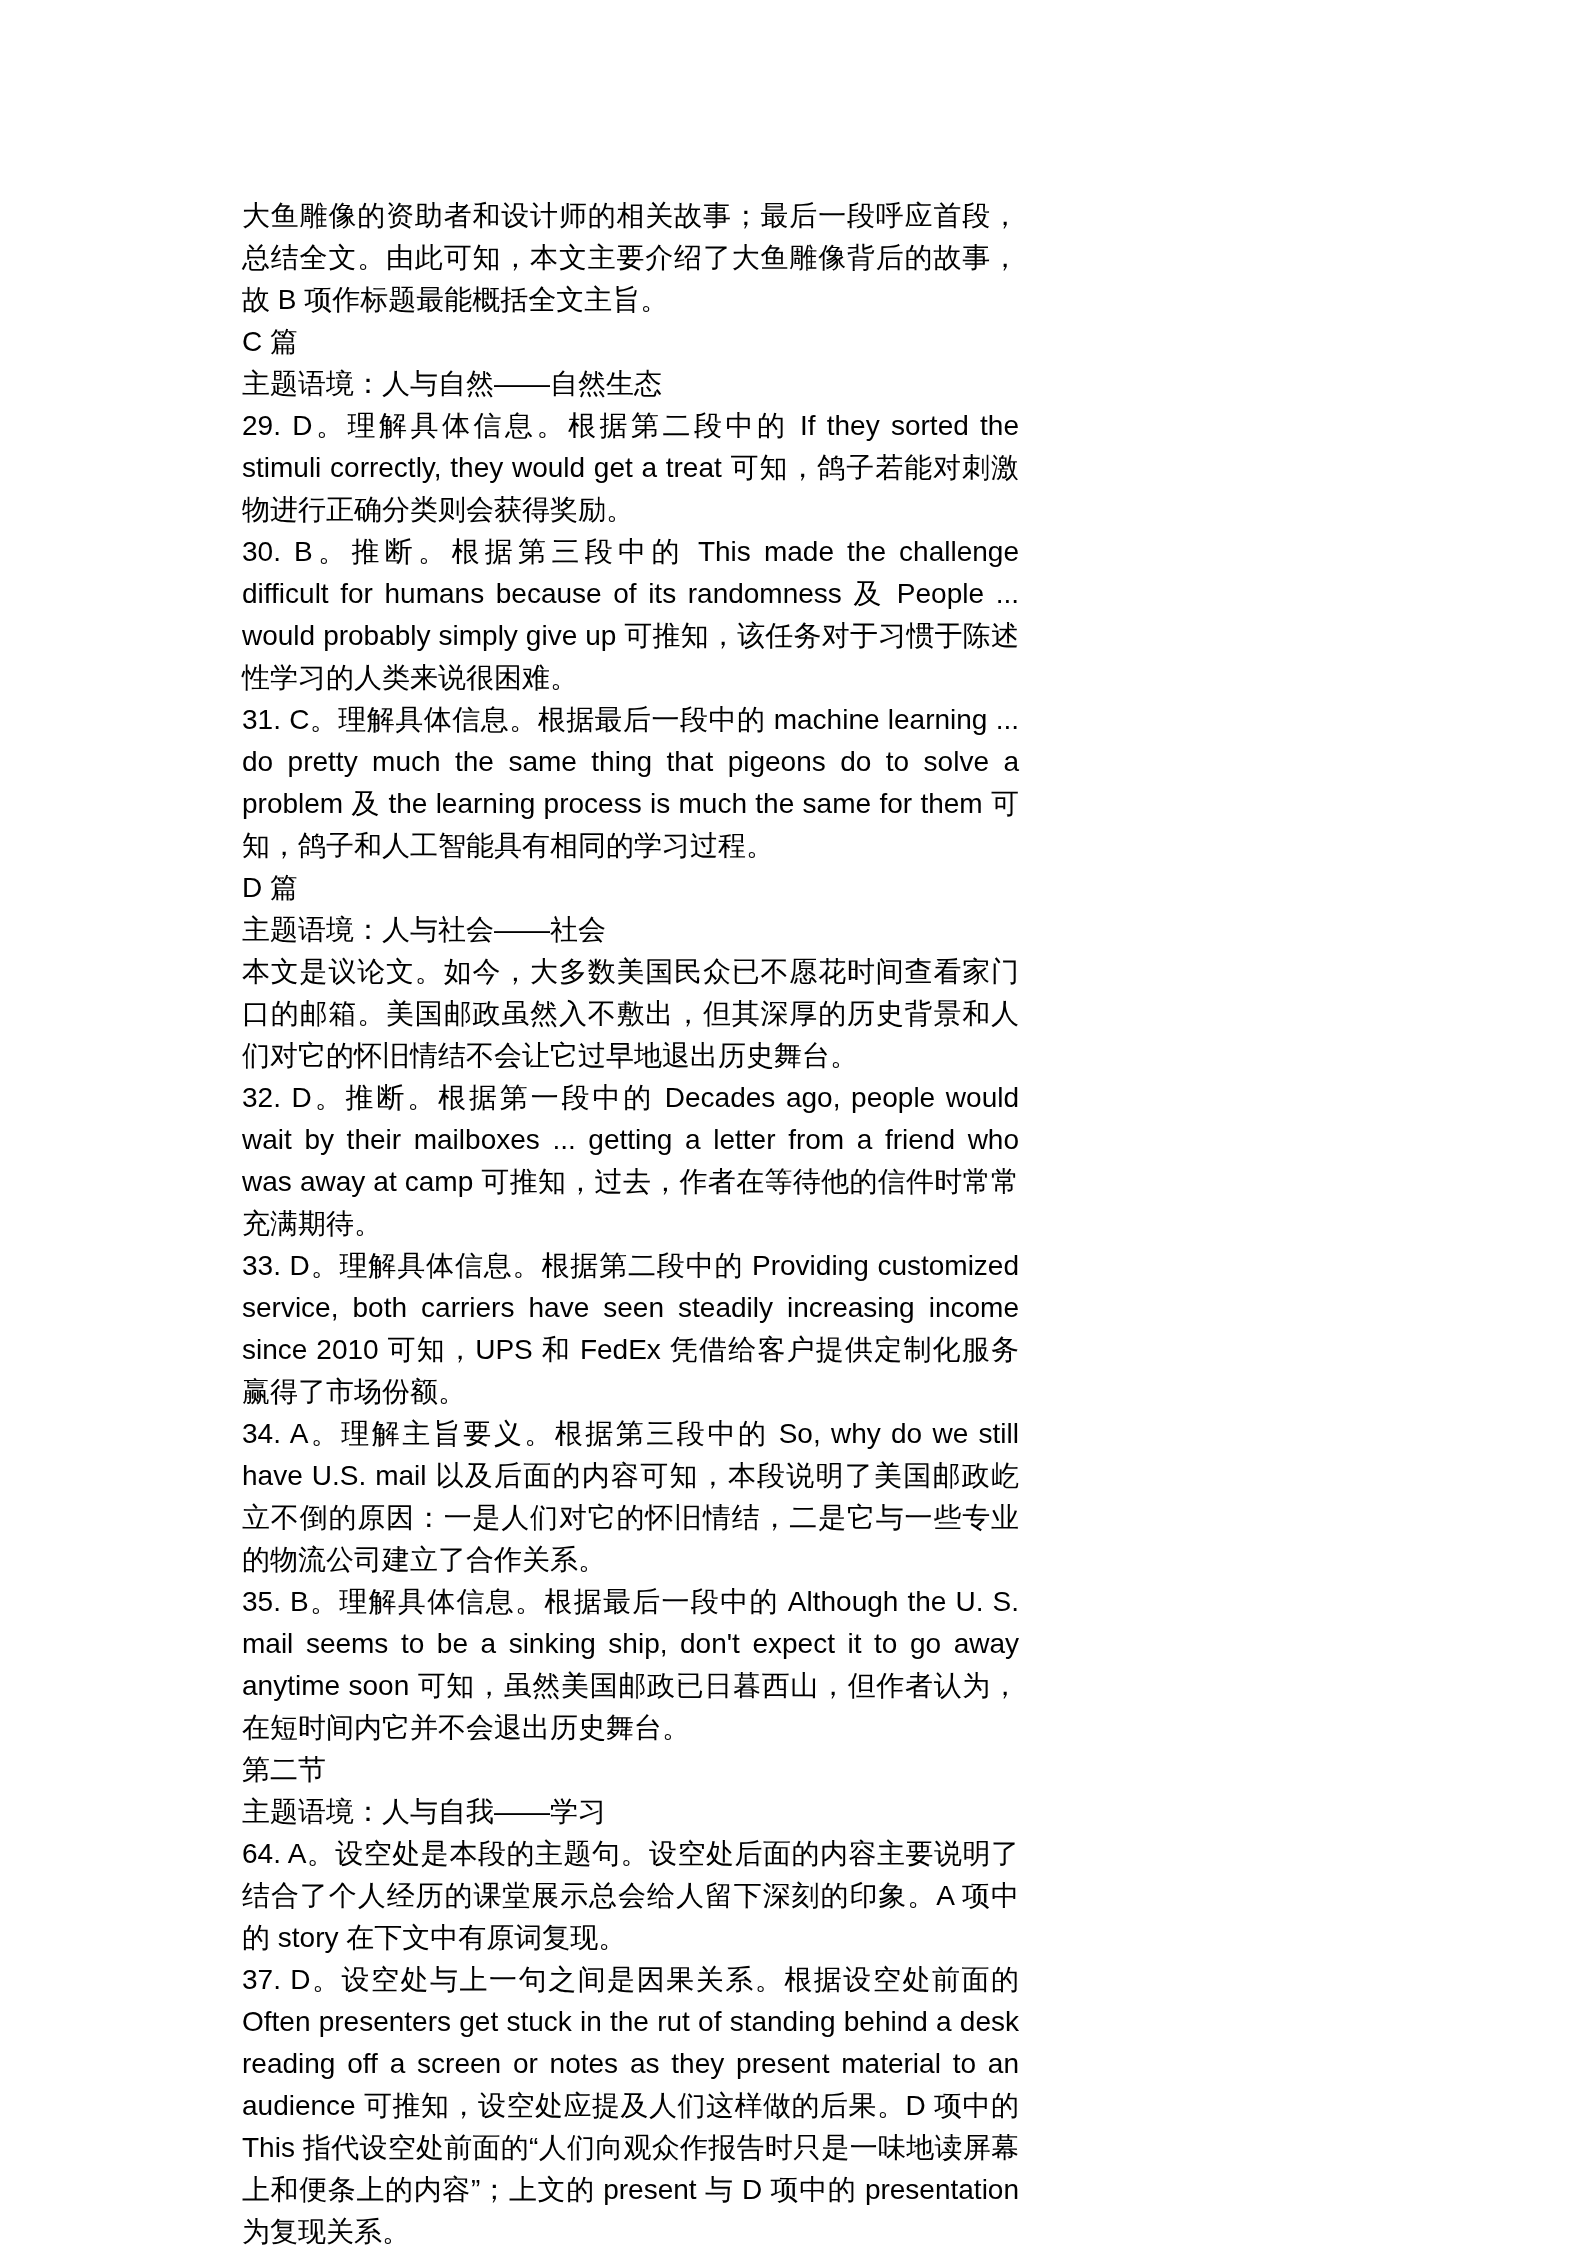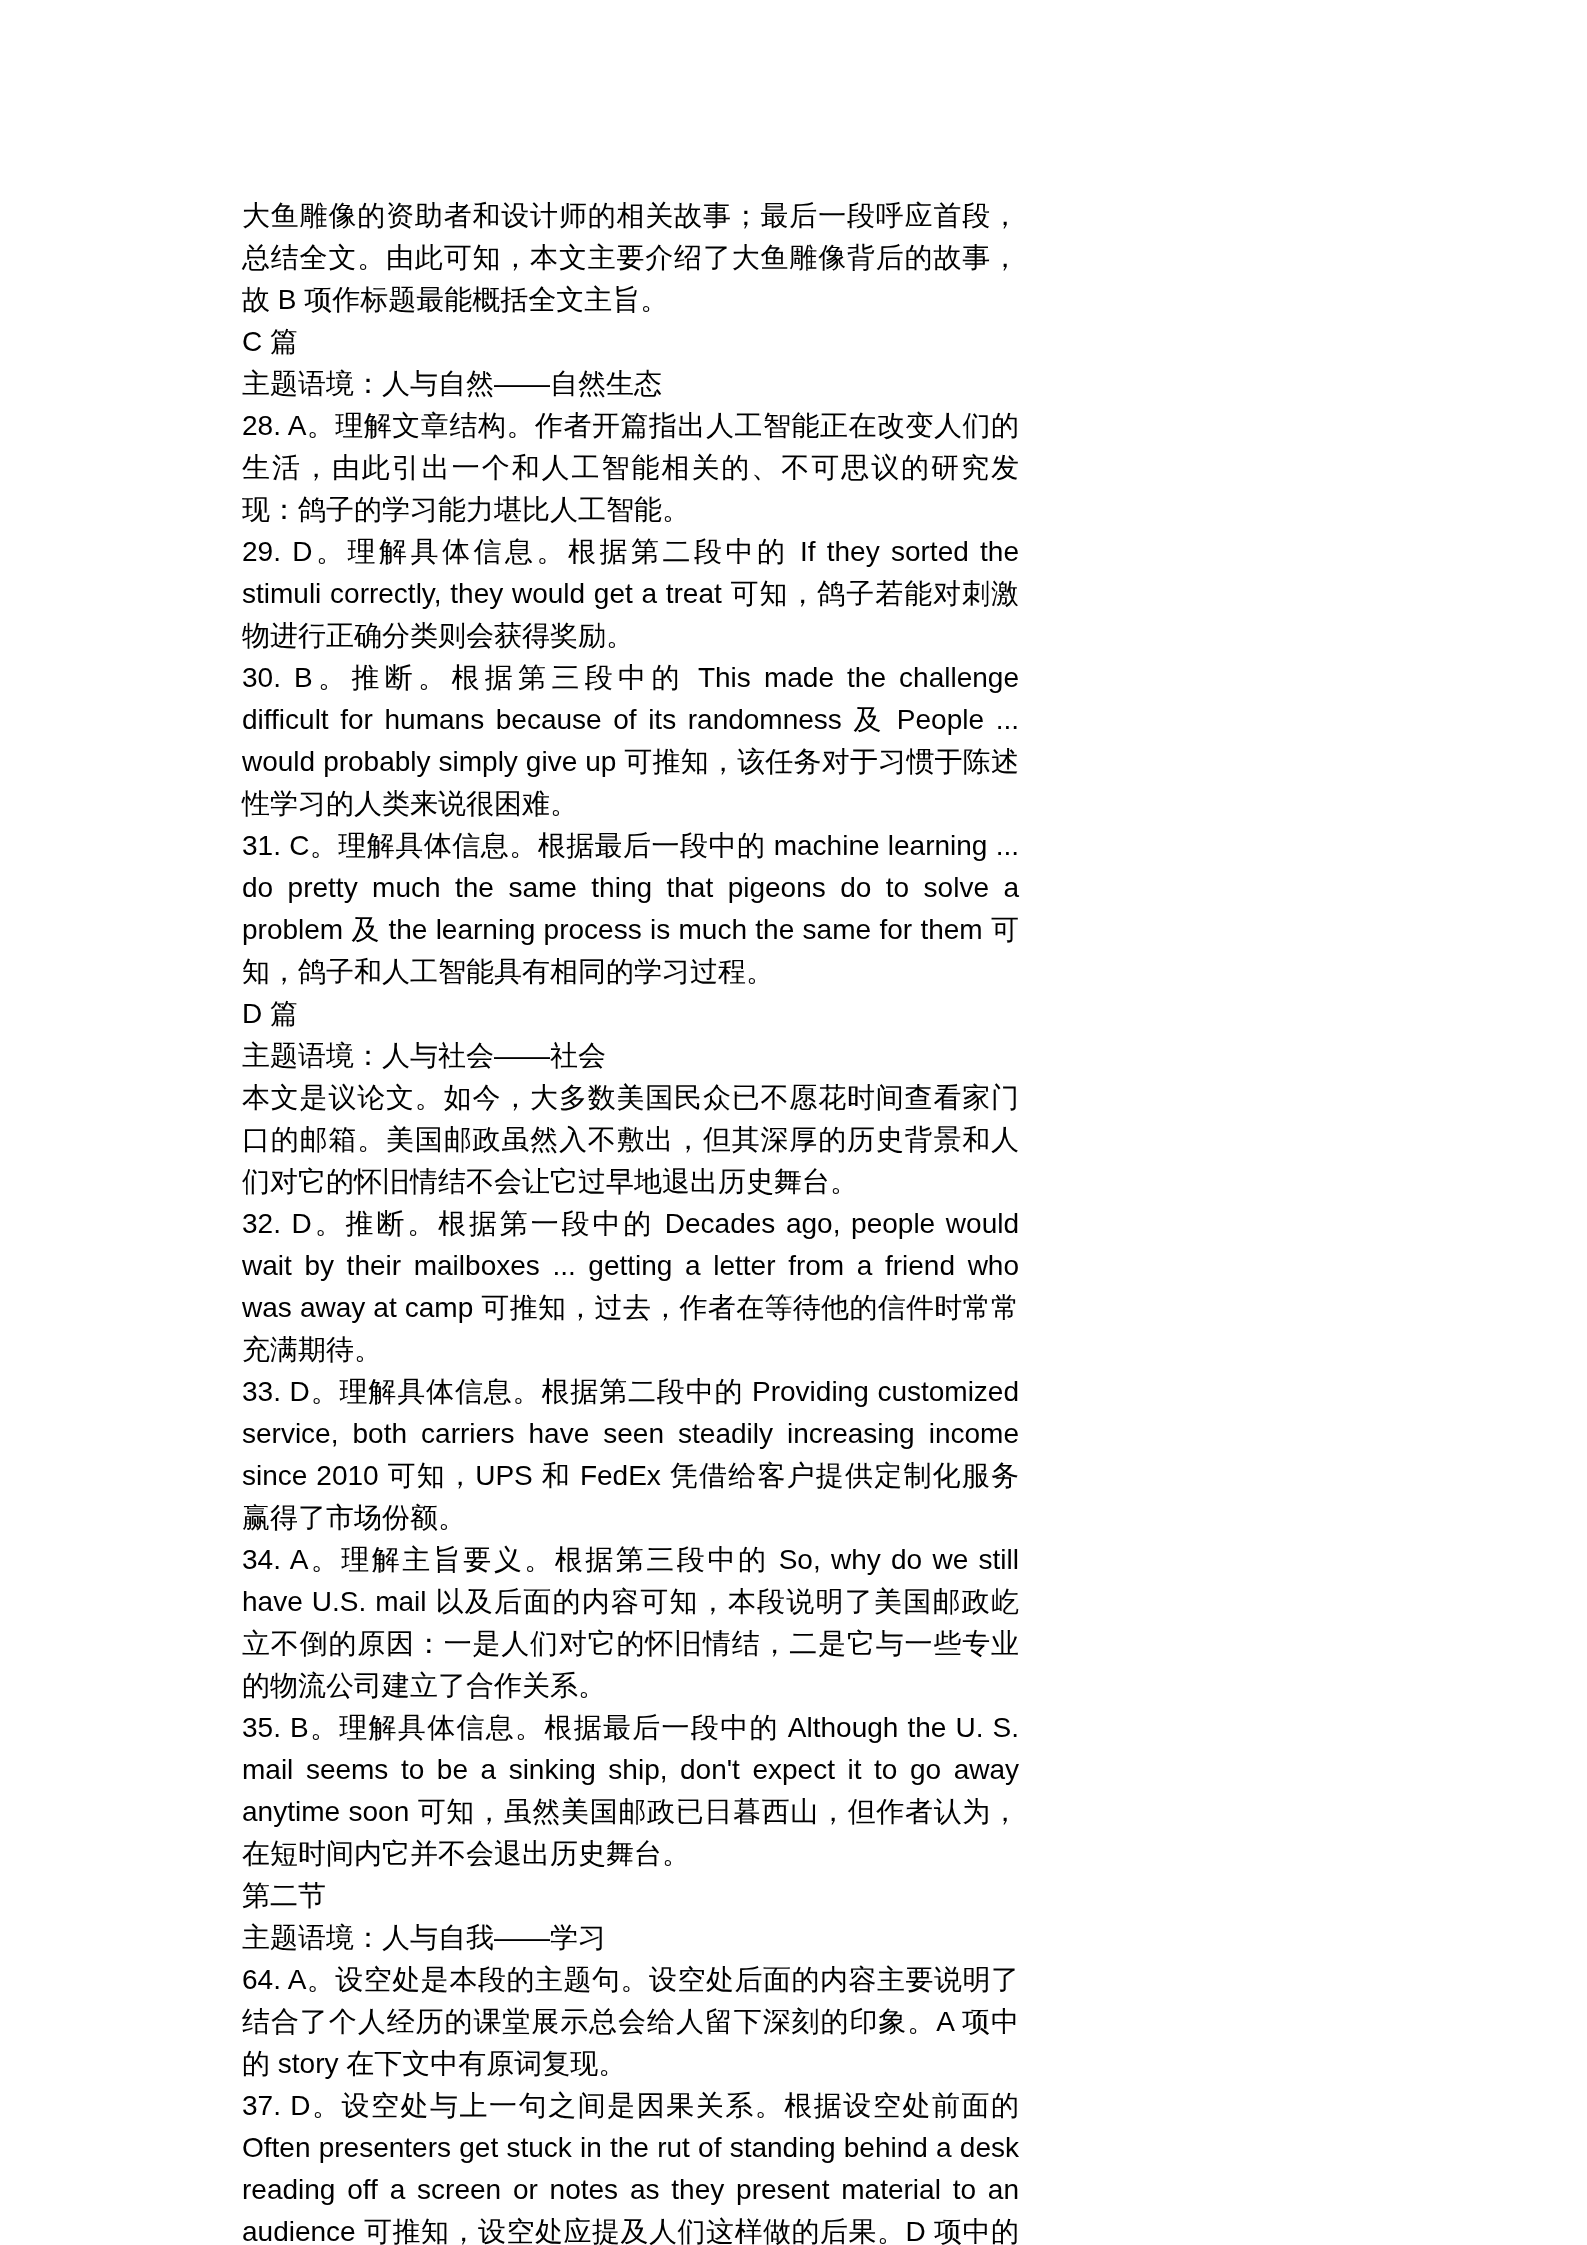--- a/index.html
+++ b/index.html
@@ -32,21 +32,20 @@
     overflow-wrap: break-word;
   }
 </style>
 </head>
 <body>
 
 <div class="page">
   <p>大鱼雕像的资助者和设计师的相关故事；最后一段呼应首段，总结全文。由此可知，本文主要介绍了大鱼雕像背后的故事，故 B 项作标题最能概括全文主旨。</p>
   <p>C 篇</p>
   <p>主题语境：人与自然——自然生态</p>
-  <p>28. A。理解文章结构。作者开篇指出人工智能正在改变人们的生活，由此引出一个和人工智能相关的、不可思议的研究发现：鸽子的学习能力堪比人工智能。</p>
   <p>29. D。理解具体信息。根据第二段中的 If they sorted the stimuli correctly, they would get a treat 可知，鸽子若能对刺激物进行正确分类则会获得奖励。</p>
   <p>30. B。推断。根据第三段中的 This made the challenge difficult for humans because of its randomness 及 People ... would probably simply give up 可推知，该任务对于习惯于陈述性学习的人类来说很困难。</p>
   <p>31. C。理解具体信息。根据最后一段中的 machine learning ... do pretty much the same thing that pigeons do to solve a problem 及 the learning process is much the same for them 可知，鸽子和人工智能具有相同的学习过程。</p>
   <p>D 篇</p>
   <p>主题语境：人与社会——社会</p>
   <p>本文是议论文。如今，大多数美国民众已不愿花时间查看家门口的邮箱。美国邮政虽然入不敷出，但其深厚的历史背景和人们对它的怀旧情结不会让它过早地退出历史舞台。</p>
   <p>32. D。推断。根据第一段中的 Decades ago, people would wait by their mailboxes ... getting a letter from a friend who was away at camp 可推知，过去，作者在等待他的信件时常常充满期待。</p>
   <p>33. D。理解具体信息。根据第二段中的 Providing customized service, both carriers have seen steadily increasing income since 2010 可知，UPS 和 FedEx 凭借给客户提供定制化服务赢得了市场份额。</p>
   <p>34. A。理解主旨要义。根据第三段中的 So, why do we still have U.S. mail 以及后面的内容可知，本段说明了美国邮政屹立不倒的原因：一是人们对它的怀旧情结，二是它与一些专业的物流公司建立了合作关系。</p>
   <p>35. B。理解具体信息。根据最后一段中的 Although the U. S. mail seems to be a sinking ship, don't expect it to go away anytime soon 可知，虽然美国邮政已日暮西山，但作者认为，在短时间内它并不会退出历史舞台。</p>

